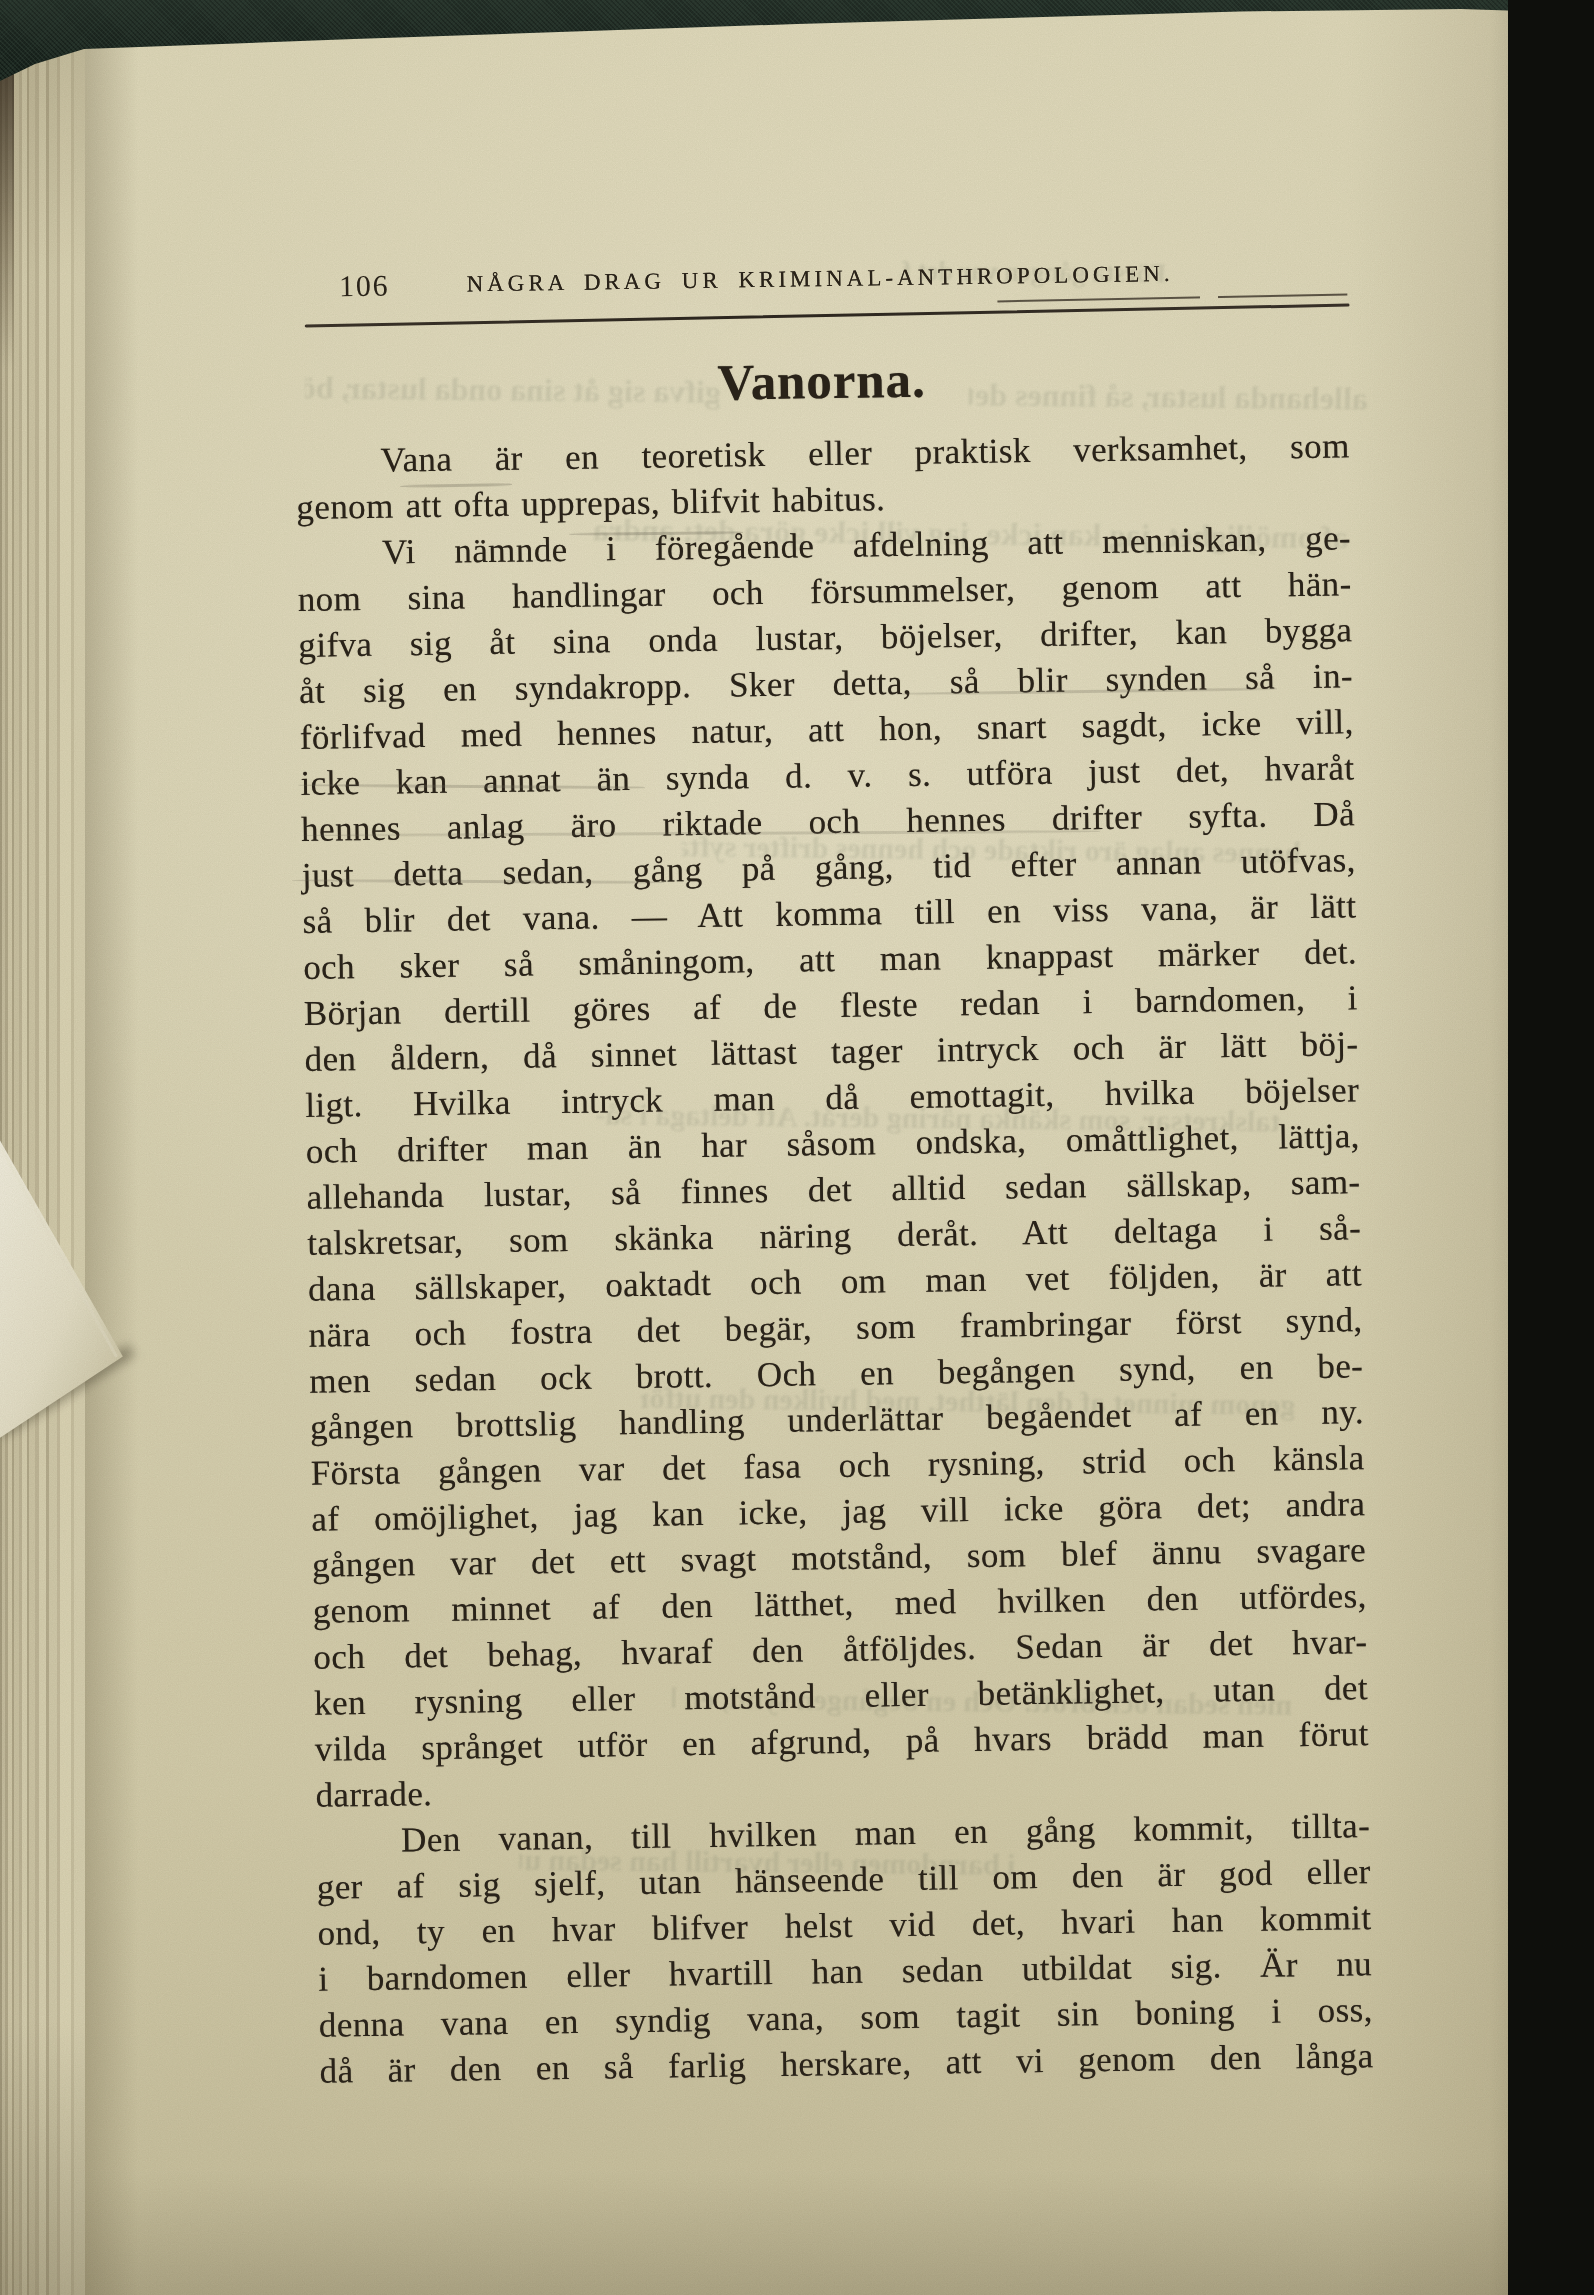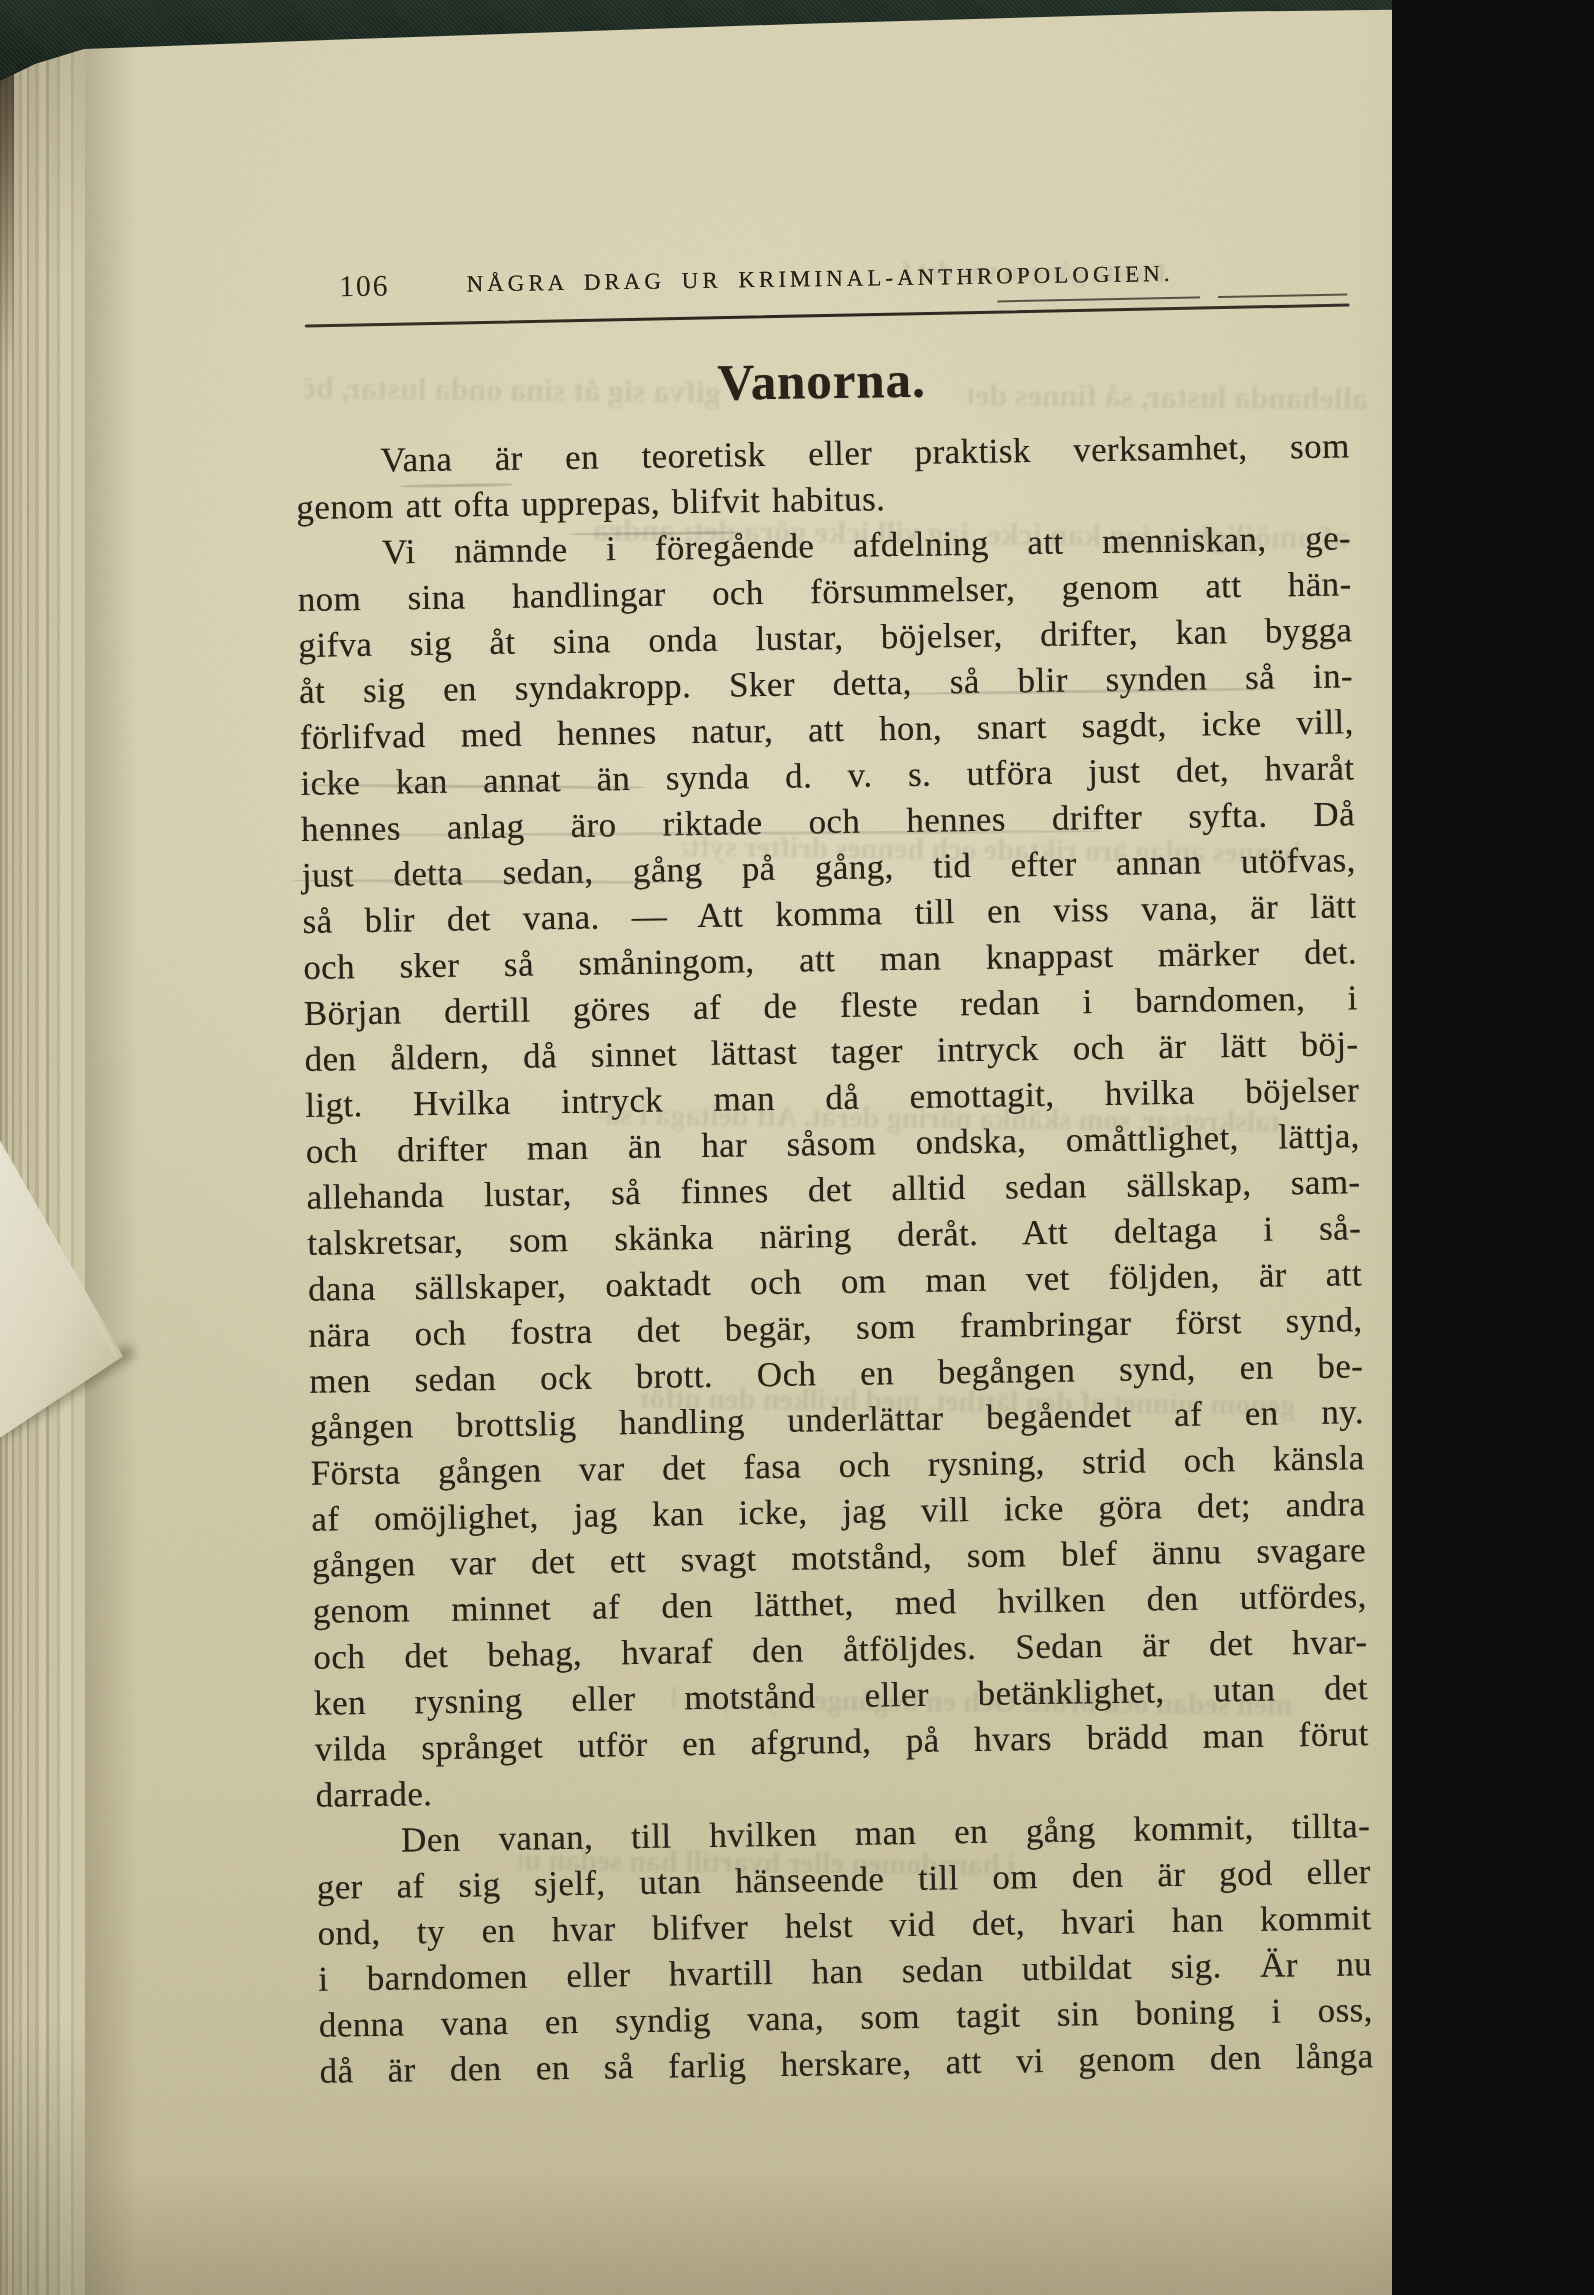--- a/index.html
+++ b/index.html
@@ -1,16 +1,16 @@
 <!DOCTYPE html>
 <html style="font-size:14px"><head>
 <meta charset="utf-8">
 <style>
   html,body{margin:0;padding:0;background:#0e0f0c;}
-  .stage{position:relative;width:1392px;height:2295px;overflow:hidden;
+  .stage{position:relative;width:1508px;height:2295px;overflow:hidden;
          font-family:"Liberation Serif","DejaVu Serif",serif;}
   
   .paper{position:absolute;inset:0;
     background:
       radial-gradient(ellipse 1063px 1240px at 52% 32%, rgba(240,235,210,.55), rgba(240,235,210,0) 70%),
       linear-gradient(180deg, #e2dcbe 0%, #ded8ba 40%, #d6cfae 78%, #c9c19f 100%),
       #dcd6b8;}
   .paper-shade-right{position:absolute;top:0;bottom:0;left:1346px;width:205px;
     background:linear-gradient(90deg, rgba(140,128,96,0) 0%, rgba(140,128,96,.18) 70%, rgba(95,86,62,.38) 99%);}
   .paper-shade-bottom{position:absolute;left:0;right:0;bottom:0;height:124px;

